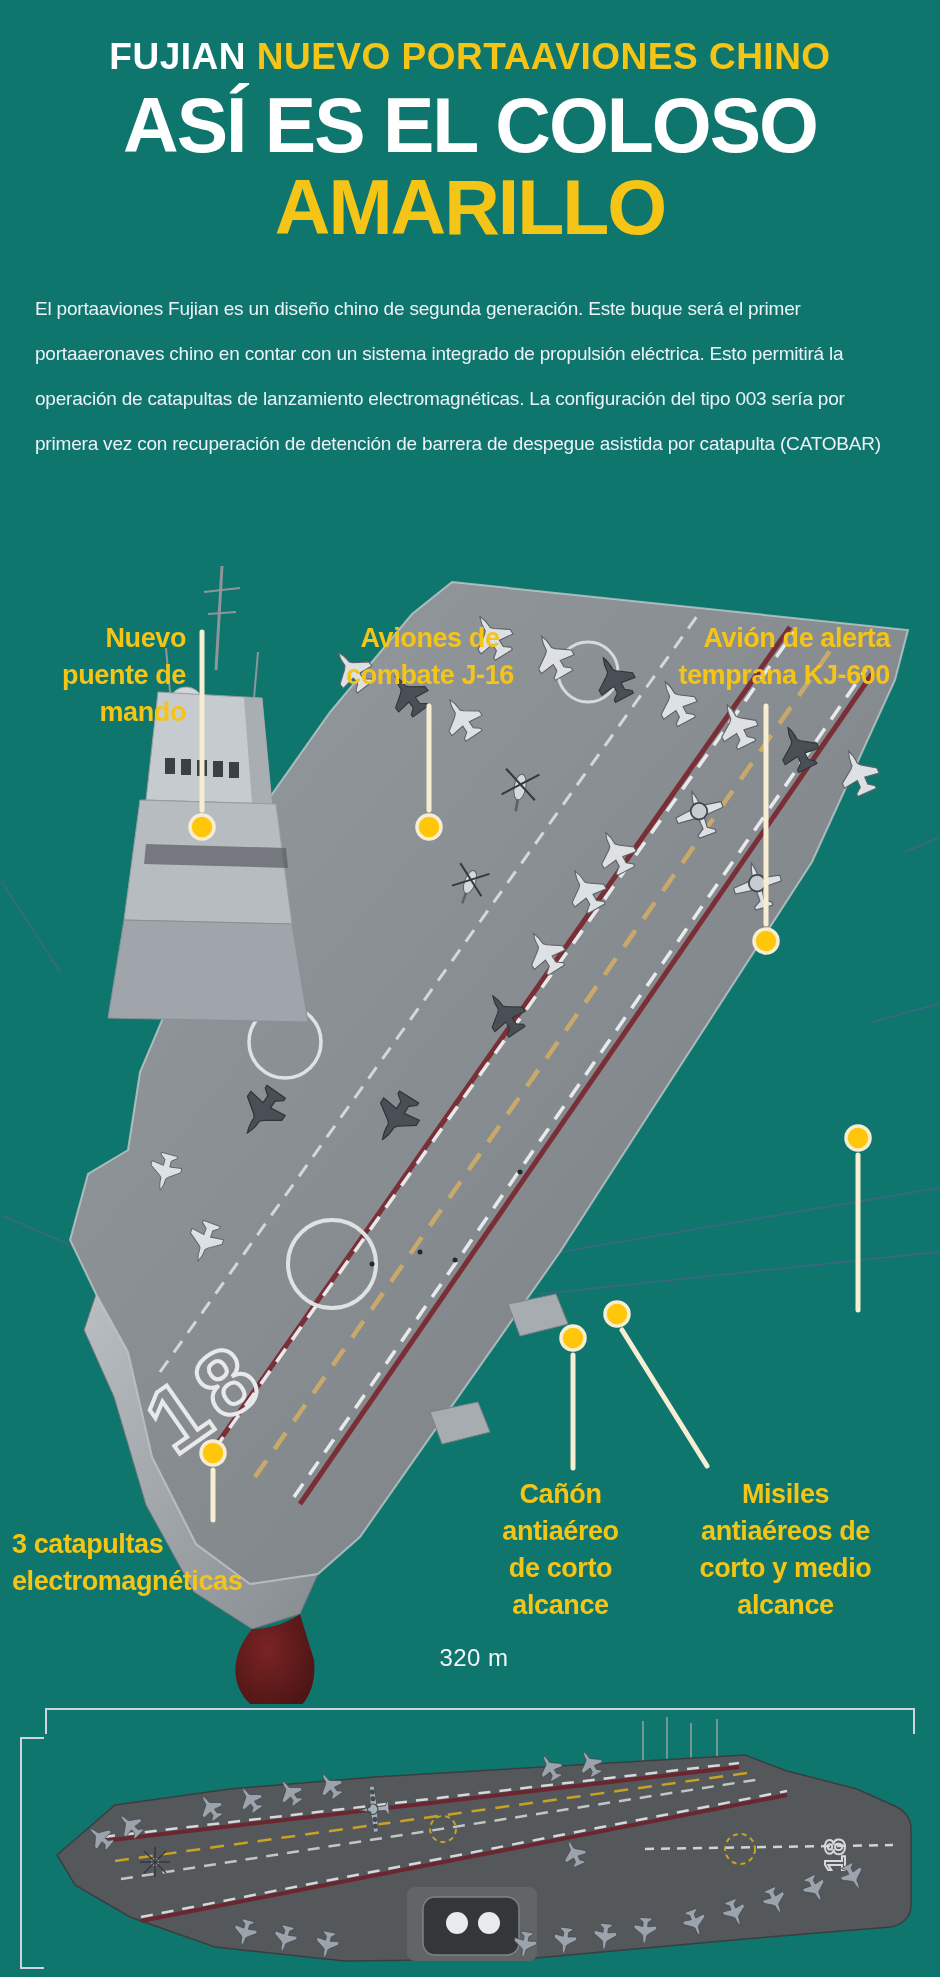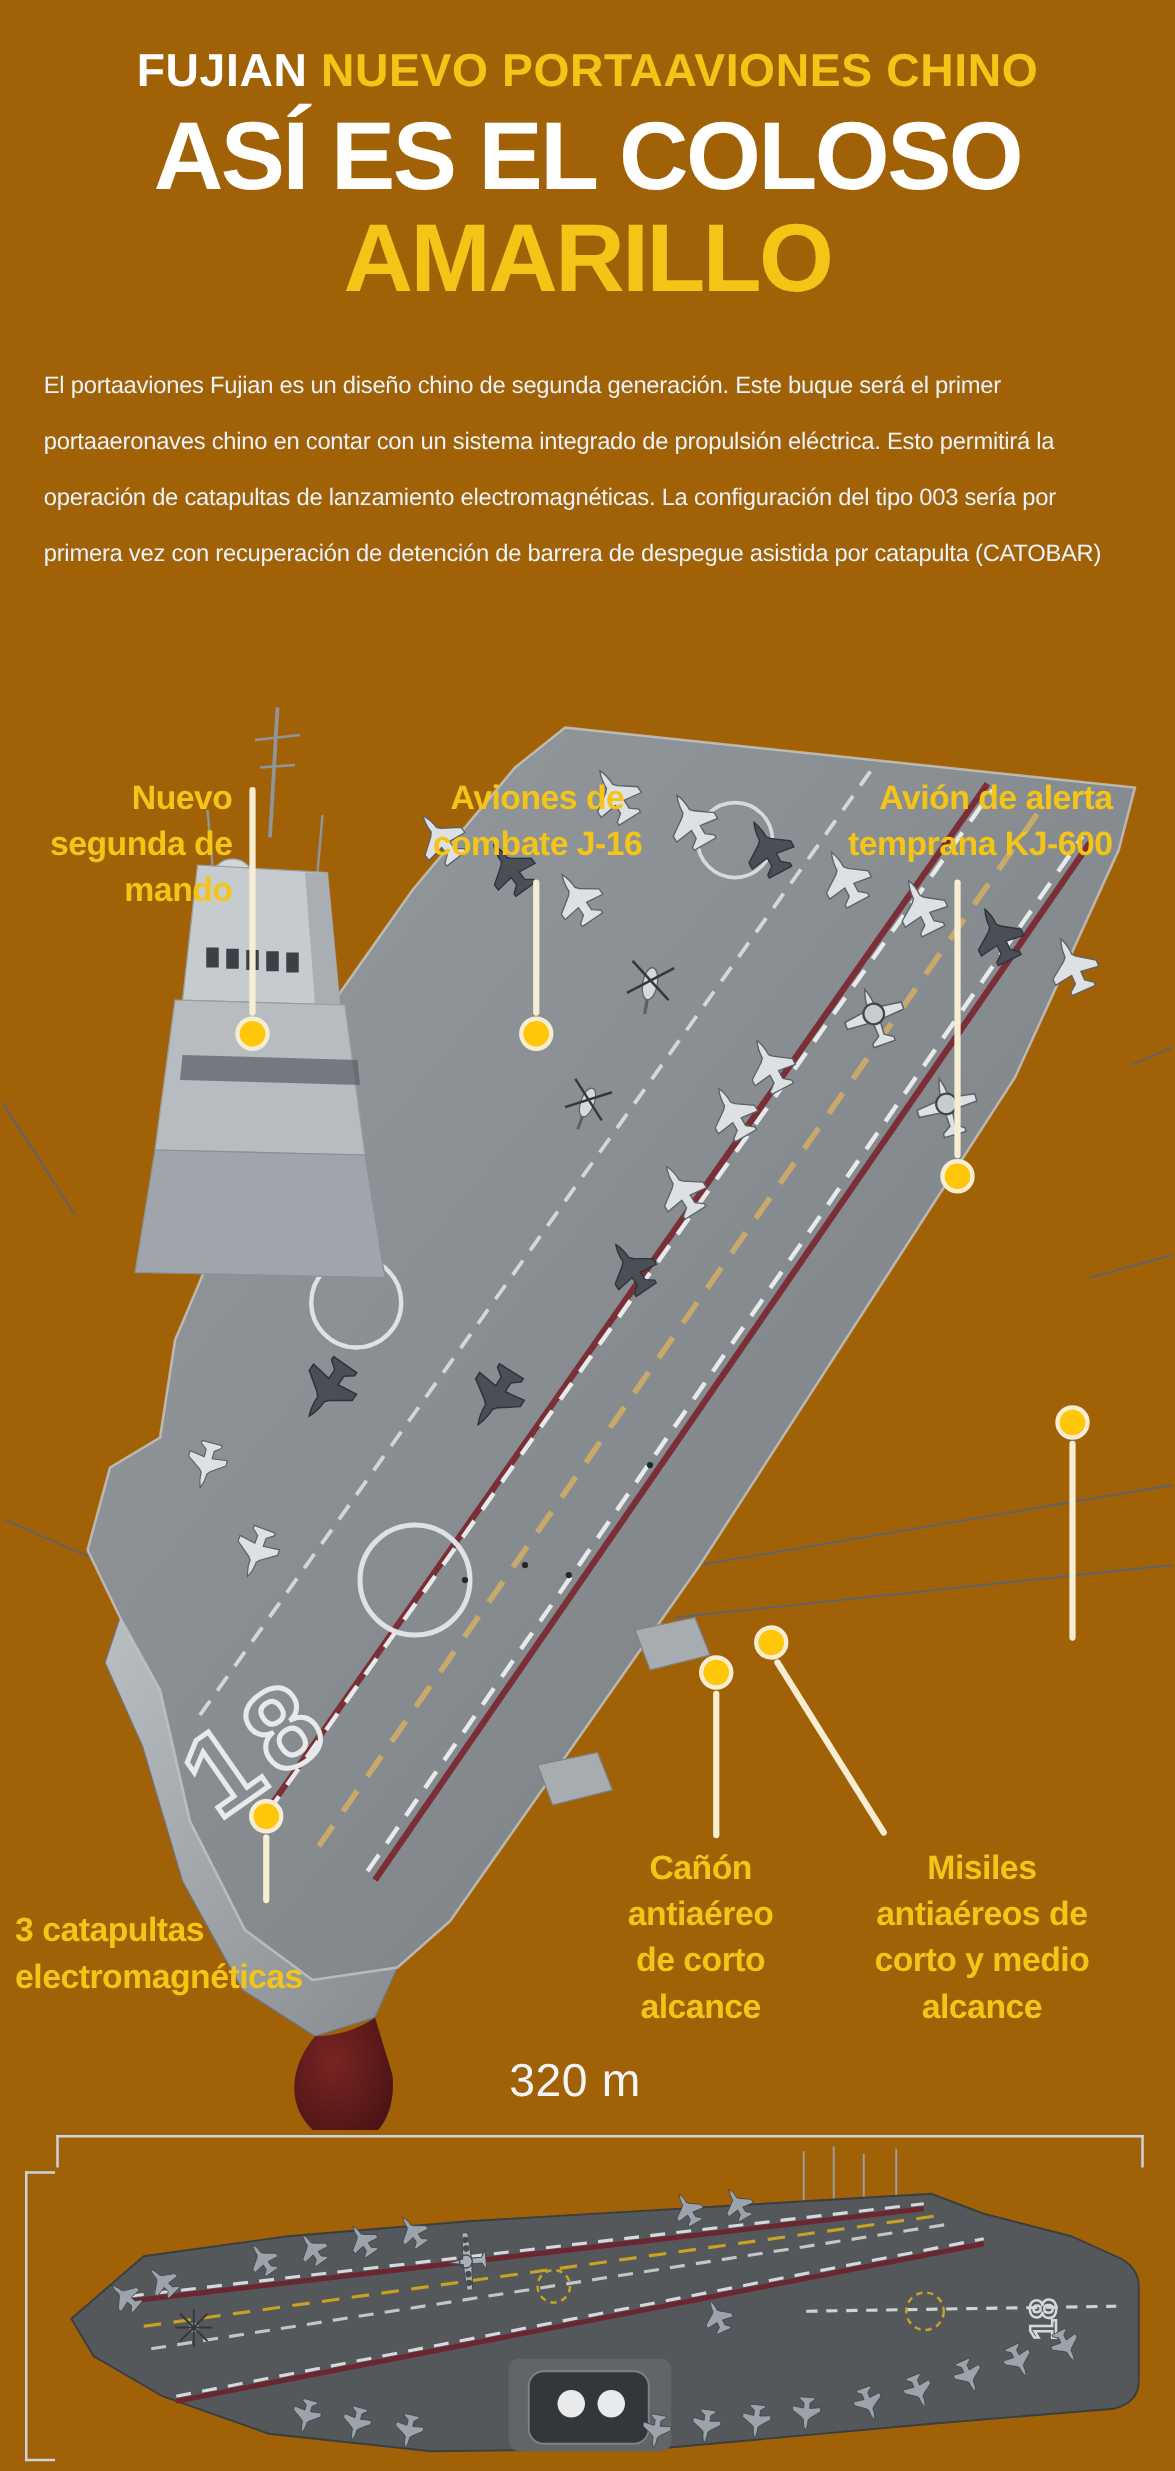--- a/index.html
+++ b/index.html
@@ -1,18 +1,18 @@
 <!DOCTYPE html>
 <html><head>
 <meta charset="utf-8">
 <style>
   html,body{margin:0;padding:0;background:#16233d;}
   #page{
     position:relative;width:940px;height:1977px;margin:0 auto;
-    background:#a16207;overflow:hidden;
+    background:#0f766e;overflow:hidden;
     font-family:"Liberation Sans",sans-serif;
   }
   .abs{position:absolute;}
   
   .kicker{top:36px;left:0;width:940px;text-align:center;
     font-size:37px;font-weight:bold;letter-spacing:.5px;color:#ffffff;}
   .kicker .accent{color:#F4C516;}
   .big-title{left:0;width:940px;text-align:center;font-weight:bold;
     font-size:77px;letter-spacing:-2px;line-height:82px;}
   #title1{top:84px;color:#ffffff;}
@@ -23,22 +23,22 @@
   .callout{color:#F4C516;font-size:27px;line-height:37px;font-weight:bold;
     letter-spacing:-.4px;}
   #label-bridge   {top:620px;left:30px; width:156px;text-align:right;}
   #label-fighters {top:620px;left:330px;width:200px;text-align:center;}
   #label-awacs    {top:620px;left:650px;width:240px;text-align:right;}
   #label-depth    {top:1316px;left:700px;width:200px;text-align:center;}
   #label-gun      {top:1476px;left:488px;width:145px;text-align:center;}
   #label-missiles {top:1476px;left:688px;width:195px;text-align:center;}
   #label-catapults{top:1526px;left:12px;width:272px;text-align:left;}
   
-  #length-value{top:1644px;left:330px;width:260px;text-align:center;
-    color:#F2F4F8;font-size:37px;letter-spacing:.5px;}
+  #length-value{top:1644px;left:344px;width:260px;text-align:center;
+    color:#F2F4F8;font-size:24px;letter-spacing:.5px;}
   #bracket-length{top:1708px;left:45px;width:866px;height:24px;
     border-top:2px solid #CBD4DF;border-left:2px solid #CBD4DF;border-right:2px solid #CBD4DF;}
   #bracket-beam{top:1737px;left:20px;width:22px;height:228px;
     border-left:2px solid #CBD4DF;border-top:2px solid #CBD4DF;border-bottom:2px solid #CBD4DF;}
   svg{display:block;}
   .overlay{pointer-events:none;}
 </style>
 </head>
 <body>
 
@@ -184,21 +184,21 @@
       <circle cx="202" cy="827" r="12"></circle>
       <circle cx="429" cy="827" r="12"></circle>
       <circle cx="766" cy="941" r="12"></circle>
       <circle cx="858" cy="1138" r="12"></circle>
       <circle cx="617" cy="1314" r="12"></circle>
       <circle cx="573" cy="1338" r="12"></circle>
       <circle cx="213" cy="1453" r="12"></circle>
     </g>
   </svg>
 
-  <div id="label-bridge" class="abs callout">Nuevo segunda de mando</div>
+  <div id="label-bridge" class="abs callout">Nuevo puente de mando</div>
   <div id="label-fighters" class="abs callout">Aviones de combate J-16</div>
   <div id="label-awacs" class="abs callout">Avión de alerta temprana KJ-600</div>
   <div id="label-gun" class="abs callout">Cañón antiaéreo de corto alcance</div>
   <div id="label-missiles" class="abs callout">Misiles antiaéreos de corto y medio alcance</div>
   <div id="label-catapults" class="abs callout">
     <span>3</span>
     <span>catapultas electromagnéticas</span>
   </div>
 
   <div id="length-value" class="abs">320 m</div>

